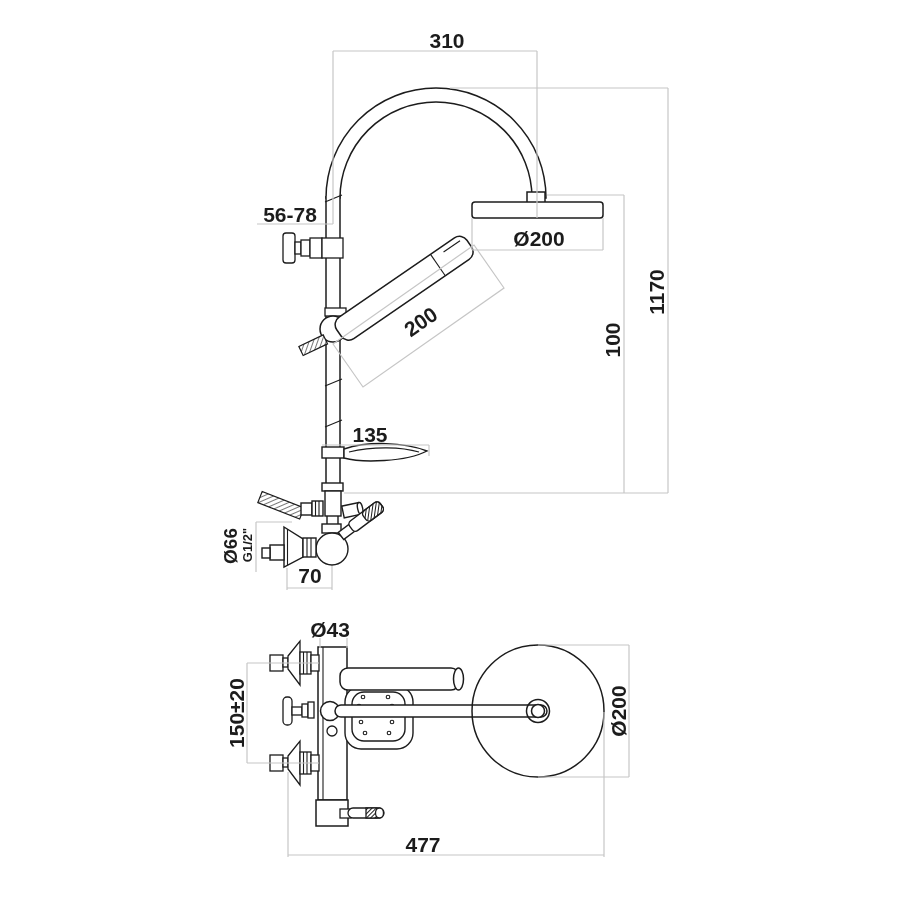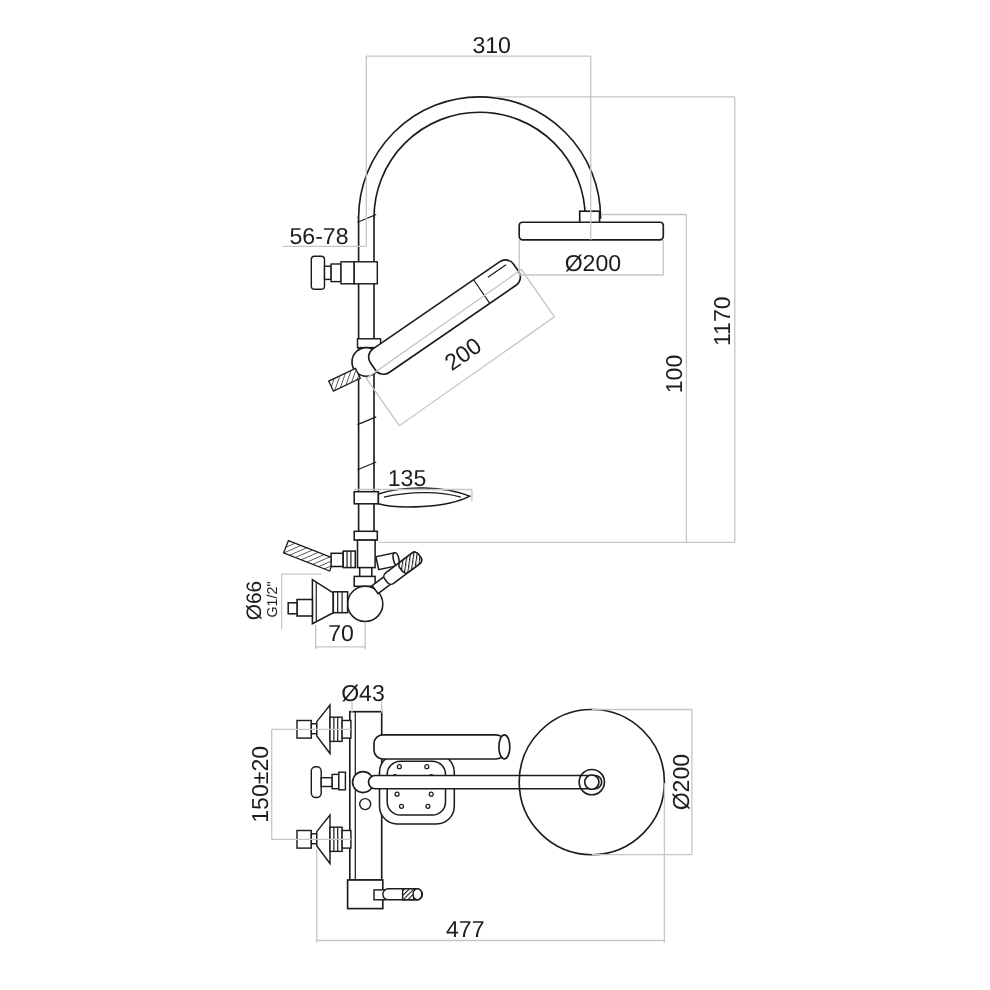--- a/index.html
+++ b/index.html
@@ -1,17 +1,17 @@
 <!DOCTYPE html>
 <html><head>
 <meta charset="utf-8">
 <style>
   html,body{margin:0;padding:0;background:#ffffff;}
   #stage{position:relative;width:900px;height:900px;background:#ffffff;overflow:hidden;
-         font-family:"Liberation Sans", sans-serif;}
+         font-family:"Liberation Sans", sans-serif;font-weight:bold;}
   svg{display:block;}
   text{font-family:"Liberation Sans","DejaVu Sans",sans-serif;fill:#1c1c1c;}
   .dim-label{font-size:21px;}
   .dim-label-sm{font-size:19px;}
   .dim-label-xs{font-size:13px;}
 </style>
 </head>
 <body>
 
 <div id="stage">

